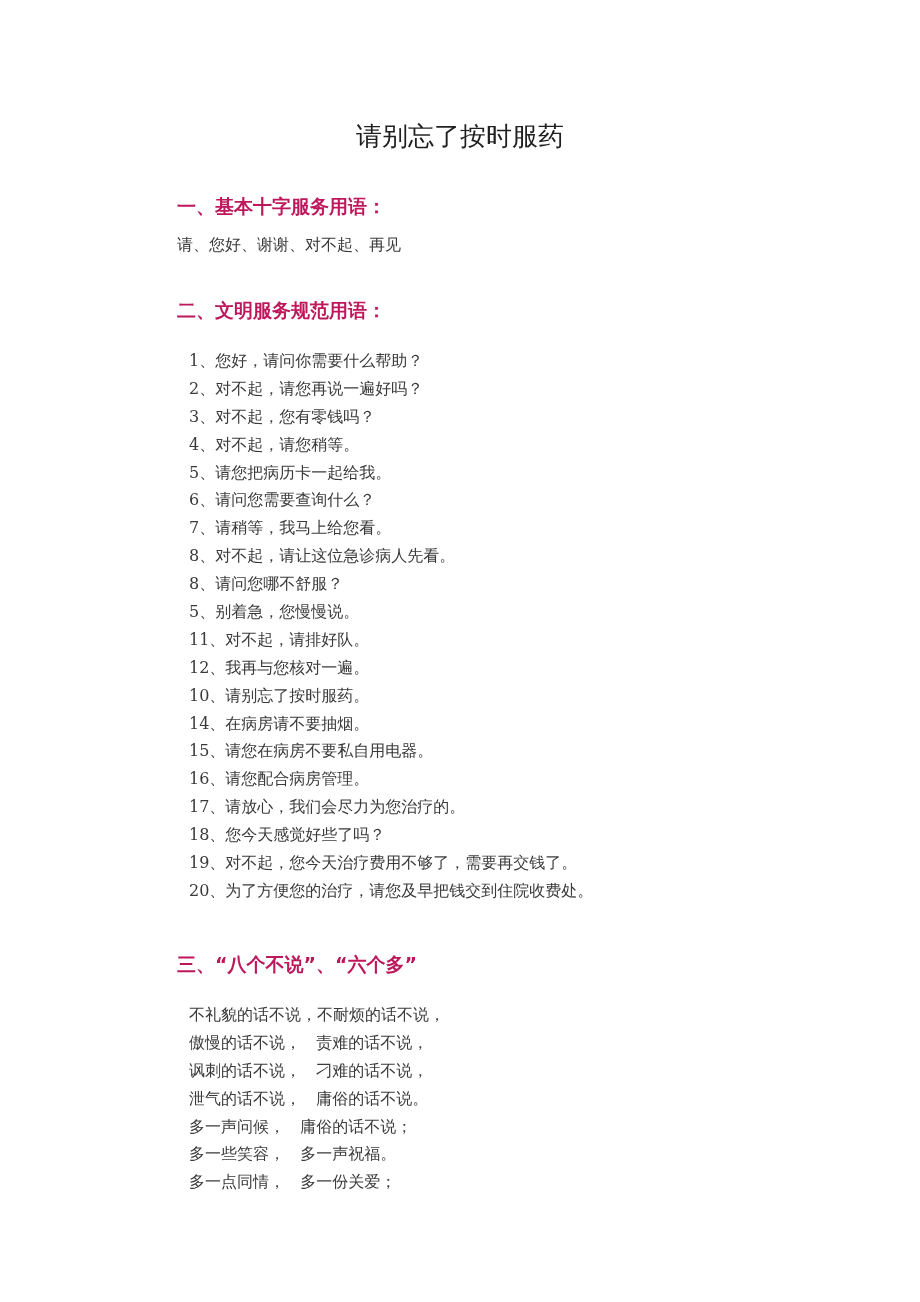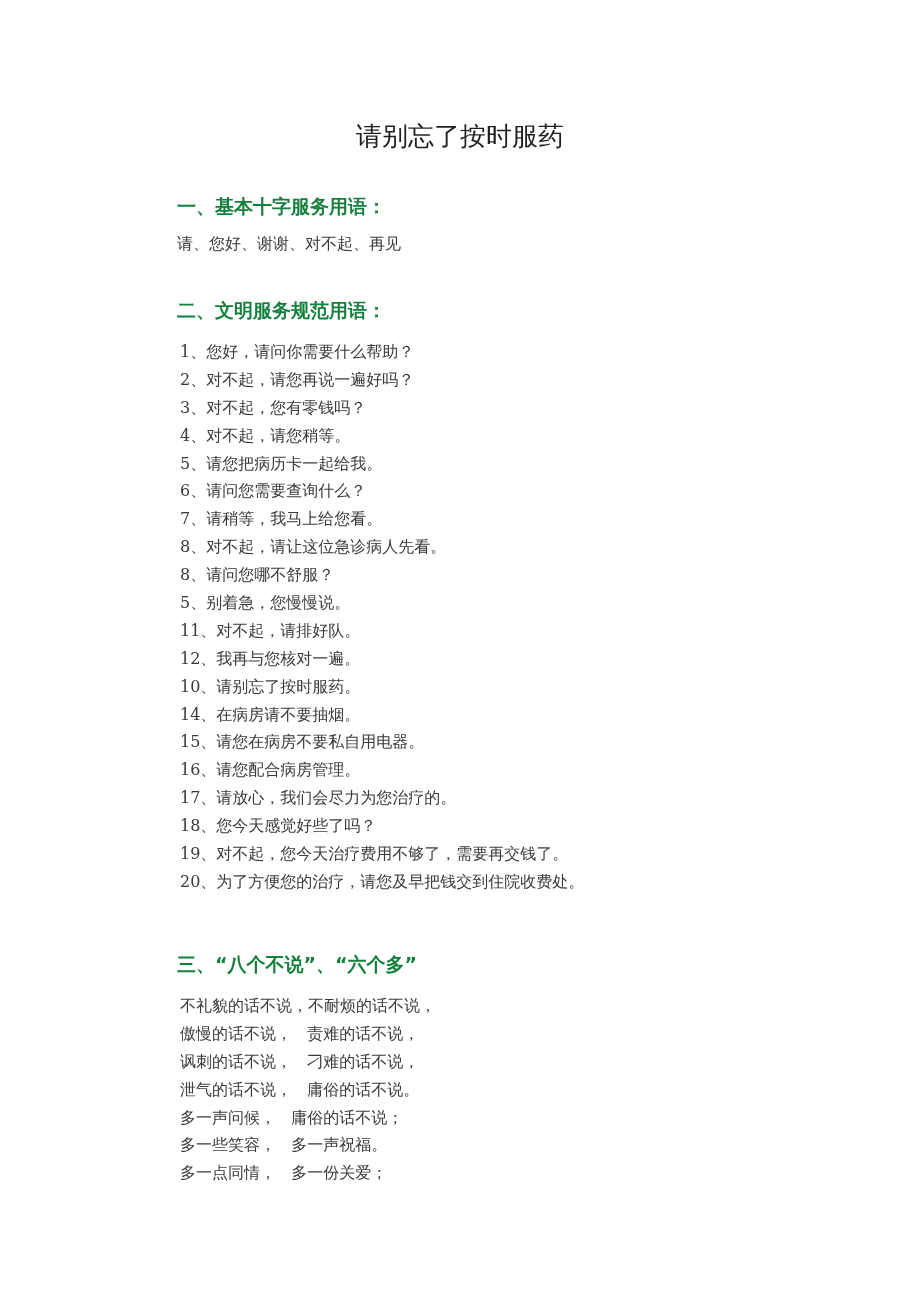--- a/index.html
+++ b/index.html
@@ -27,55 +27,55 @@
       color: #1f1f1f;
       letter-spacing: 0px;
     }
     .section-heading {
       position: absolute;
       left: 177px;
       font-family: "DejaVu Sans", "Liberation Sans", sans-serif;
       font-weight: bold;
       font-size: 19px;
       line-height: 28px;
-      color: #15803d;
+      color: #be185d;
       white-space: nowrap;
     }
     .body-line {
       position: absolute;
       left: 177px;
       font-size: 16px;
       line-height: 28px;
       color: #3a3a3a;
       white-space: pre;
     }
     .list {
       position: absolute;
       left: 177px;
-      margin: 3px;
+      margin: 12px;
       padding: 0;
       list-style: none;
     }
     .list li {
       font-size: 16px;
       height: 27.9px;
       line-height: 27.9px;
       color: #3a3a3a;
       white-space: pre;
     }
   </style>
 </head>
 <body>
 
 <div>
 
   <div class="page-title">请别忘了按时服药</div>
 
   <div class="section-heading" style="top:192px;">一、基本十字服务用语：</div>
-  <div class="body-line" style="top:231px;font-family:Liberation Mono, monospace;">请、您好、谢谢、对不起、再见</div>
+  <div class="body-line" style="top:231px;">请、您好、谢谢、对不起、再见</div>
 
   <div class="section-heading" style="top:296px;">二、文明服务规范用语：</div>
   <ul class="list" style="top:335px;">
     <li>1、您好，请问你需要什么帮助？</li>
     <li>2、对不起，请您再说一遍好吗？</li>
     <li>3、对不起，您有零钱吗？</li>
     <li>4、对不起，请您稍等。</li>
     <li>5、请您把病历卡一起给我。</li>
     <li>6、请问您需要查询什么？</li>
     <li>7、请稍等，我马上给您看。</li>

